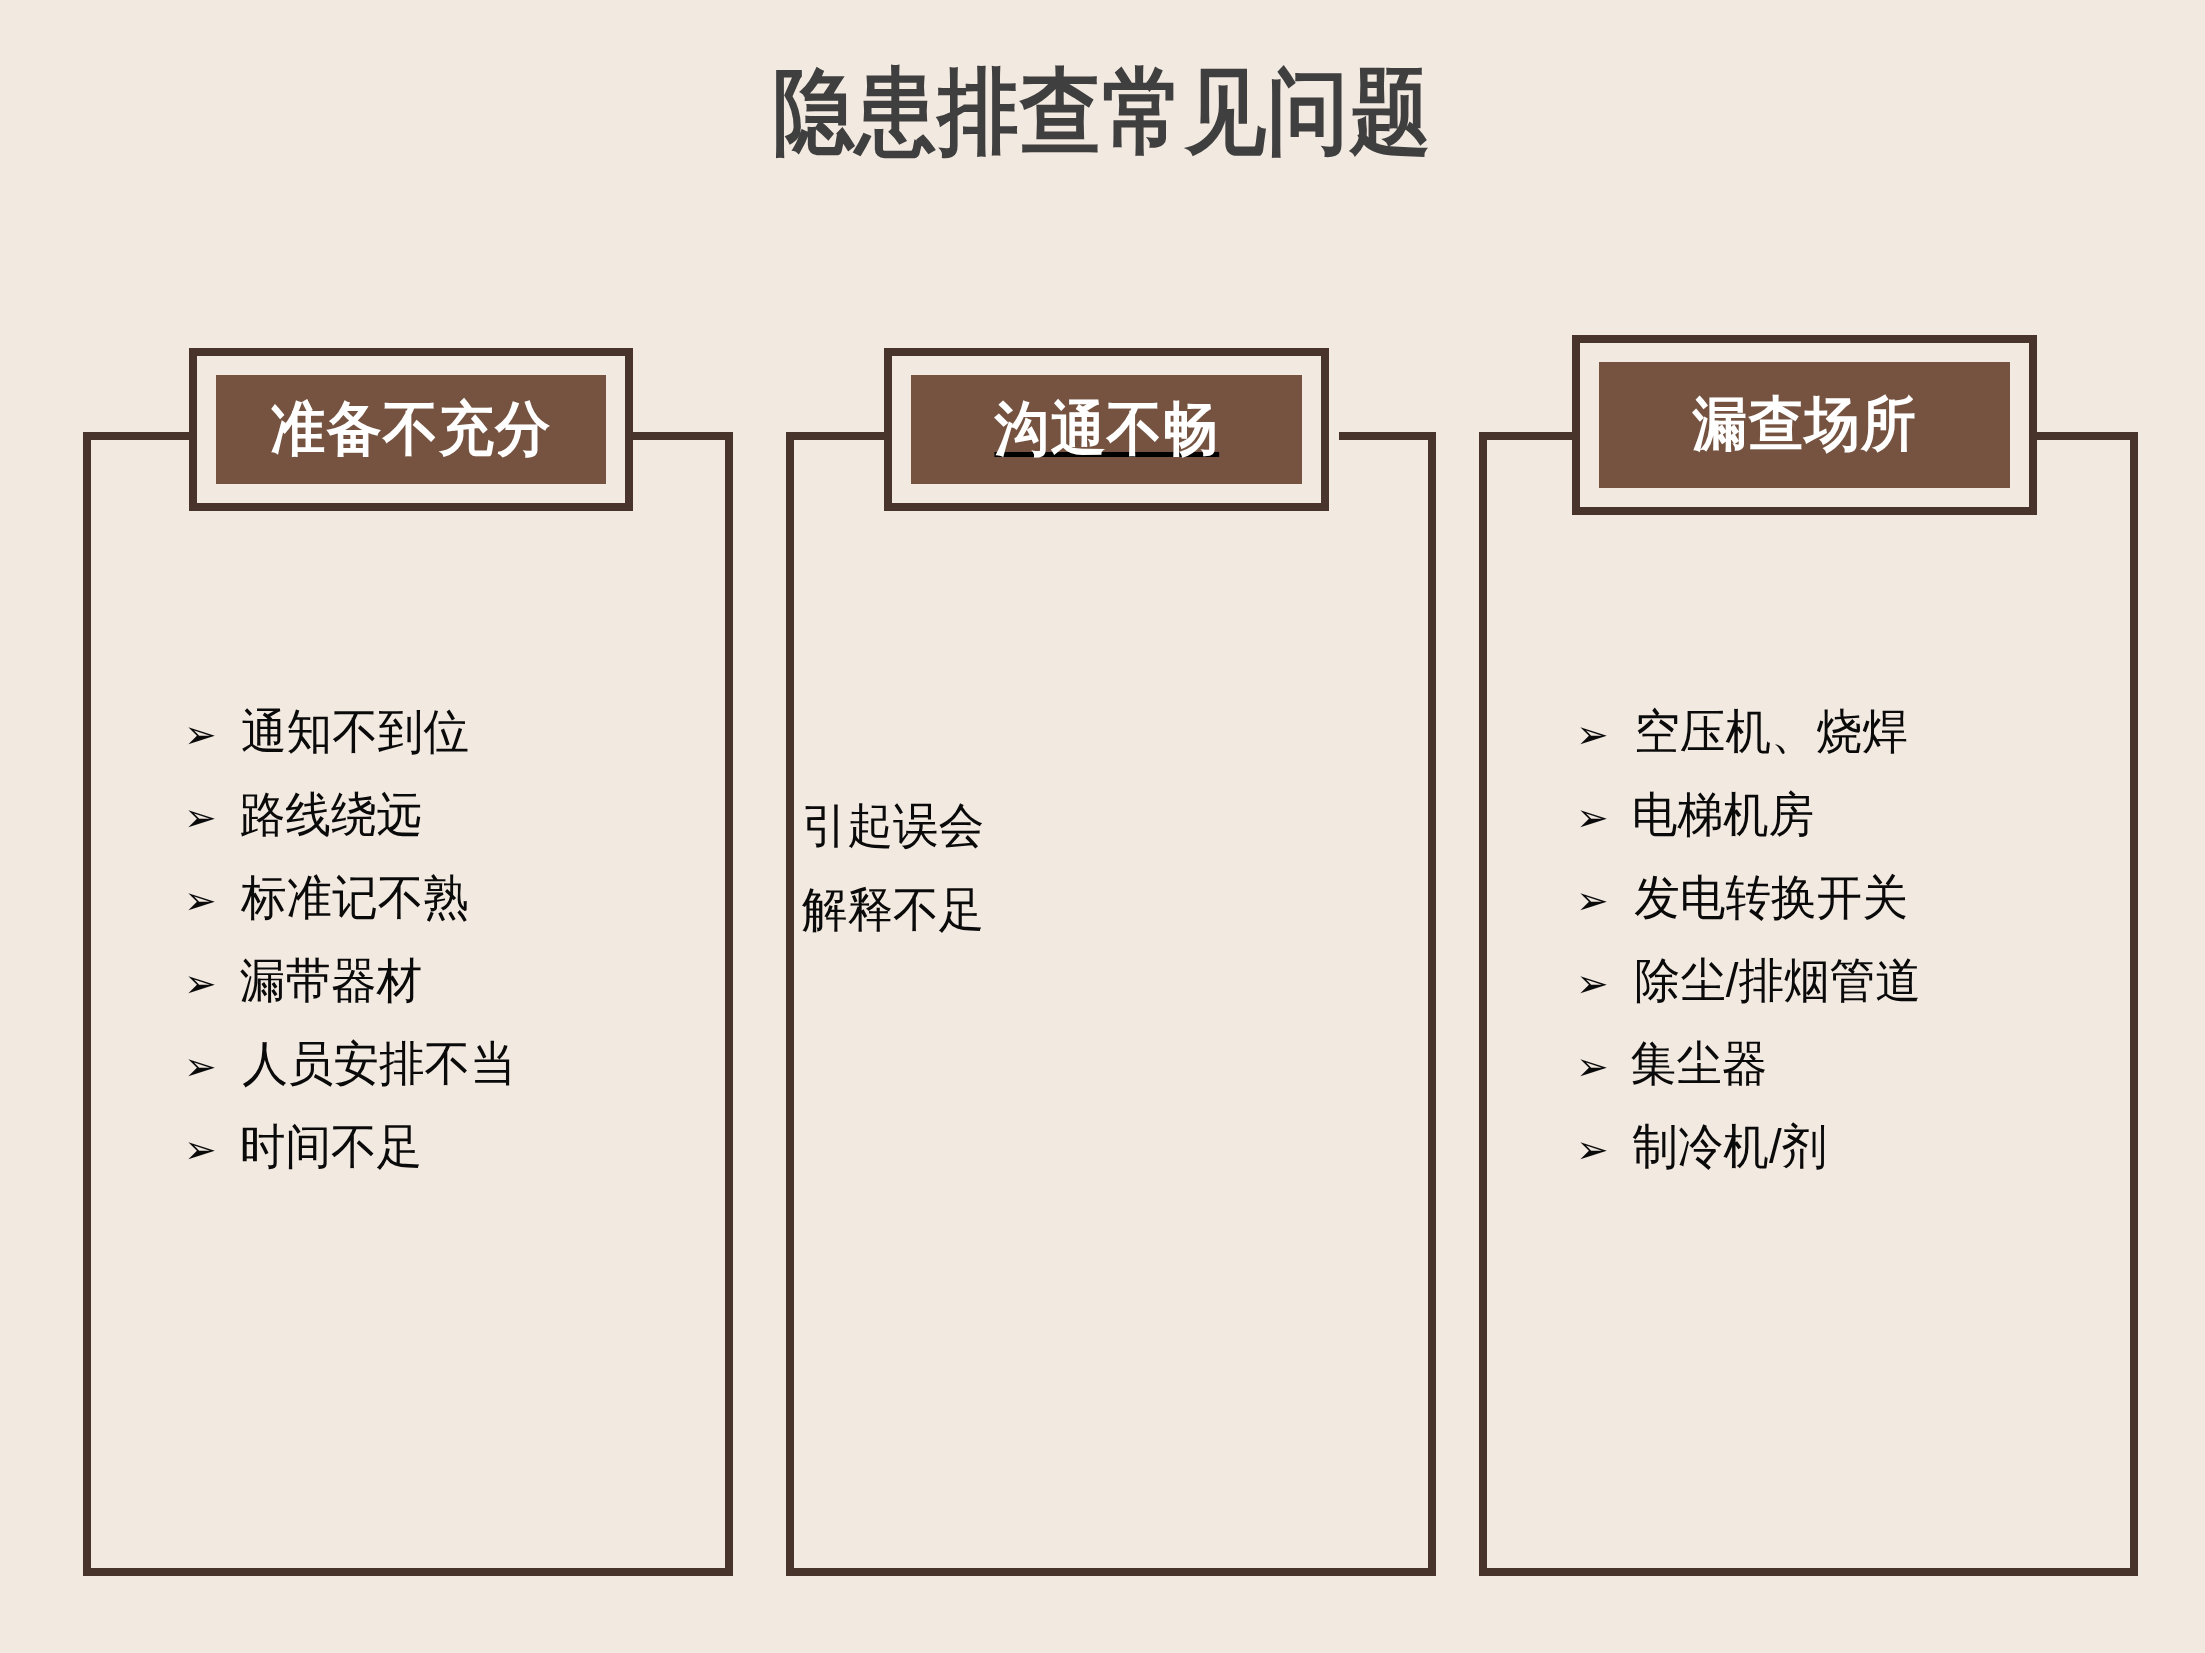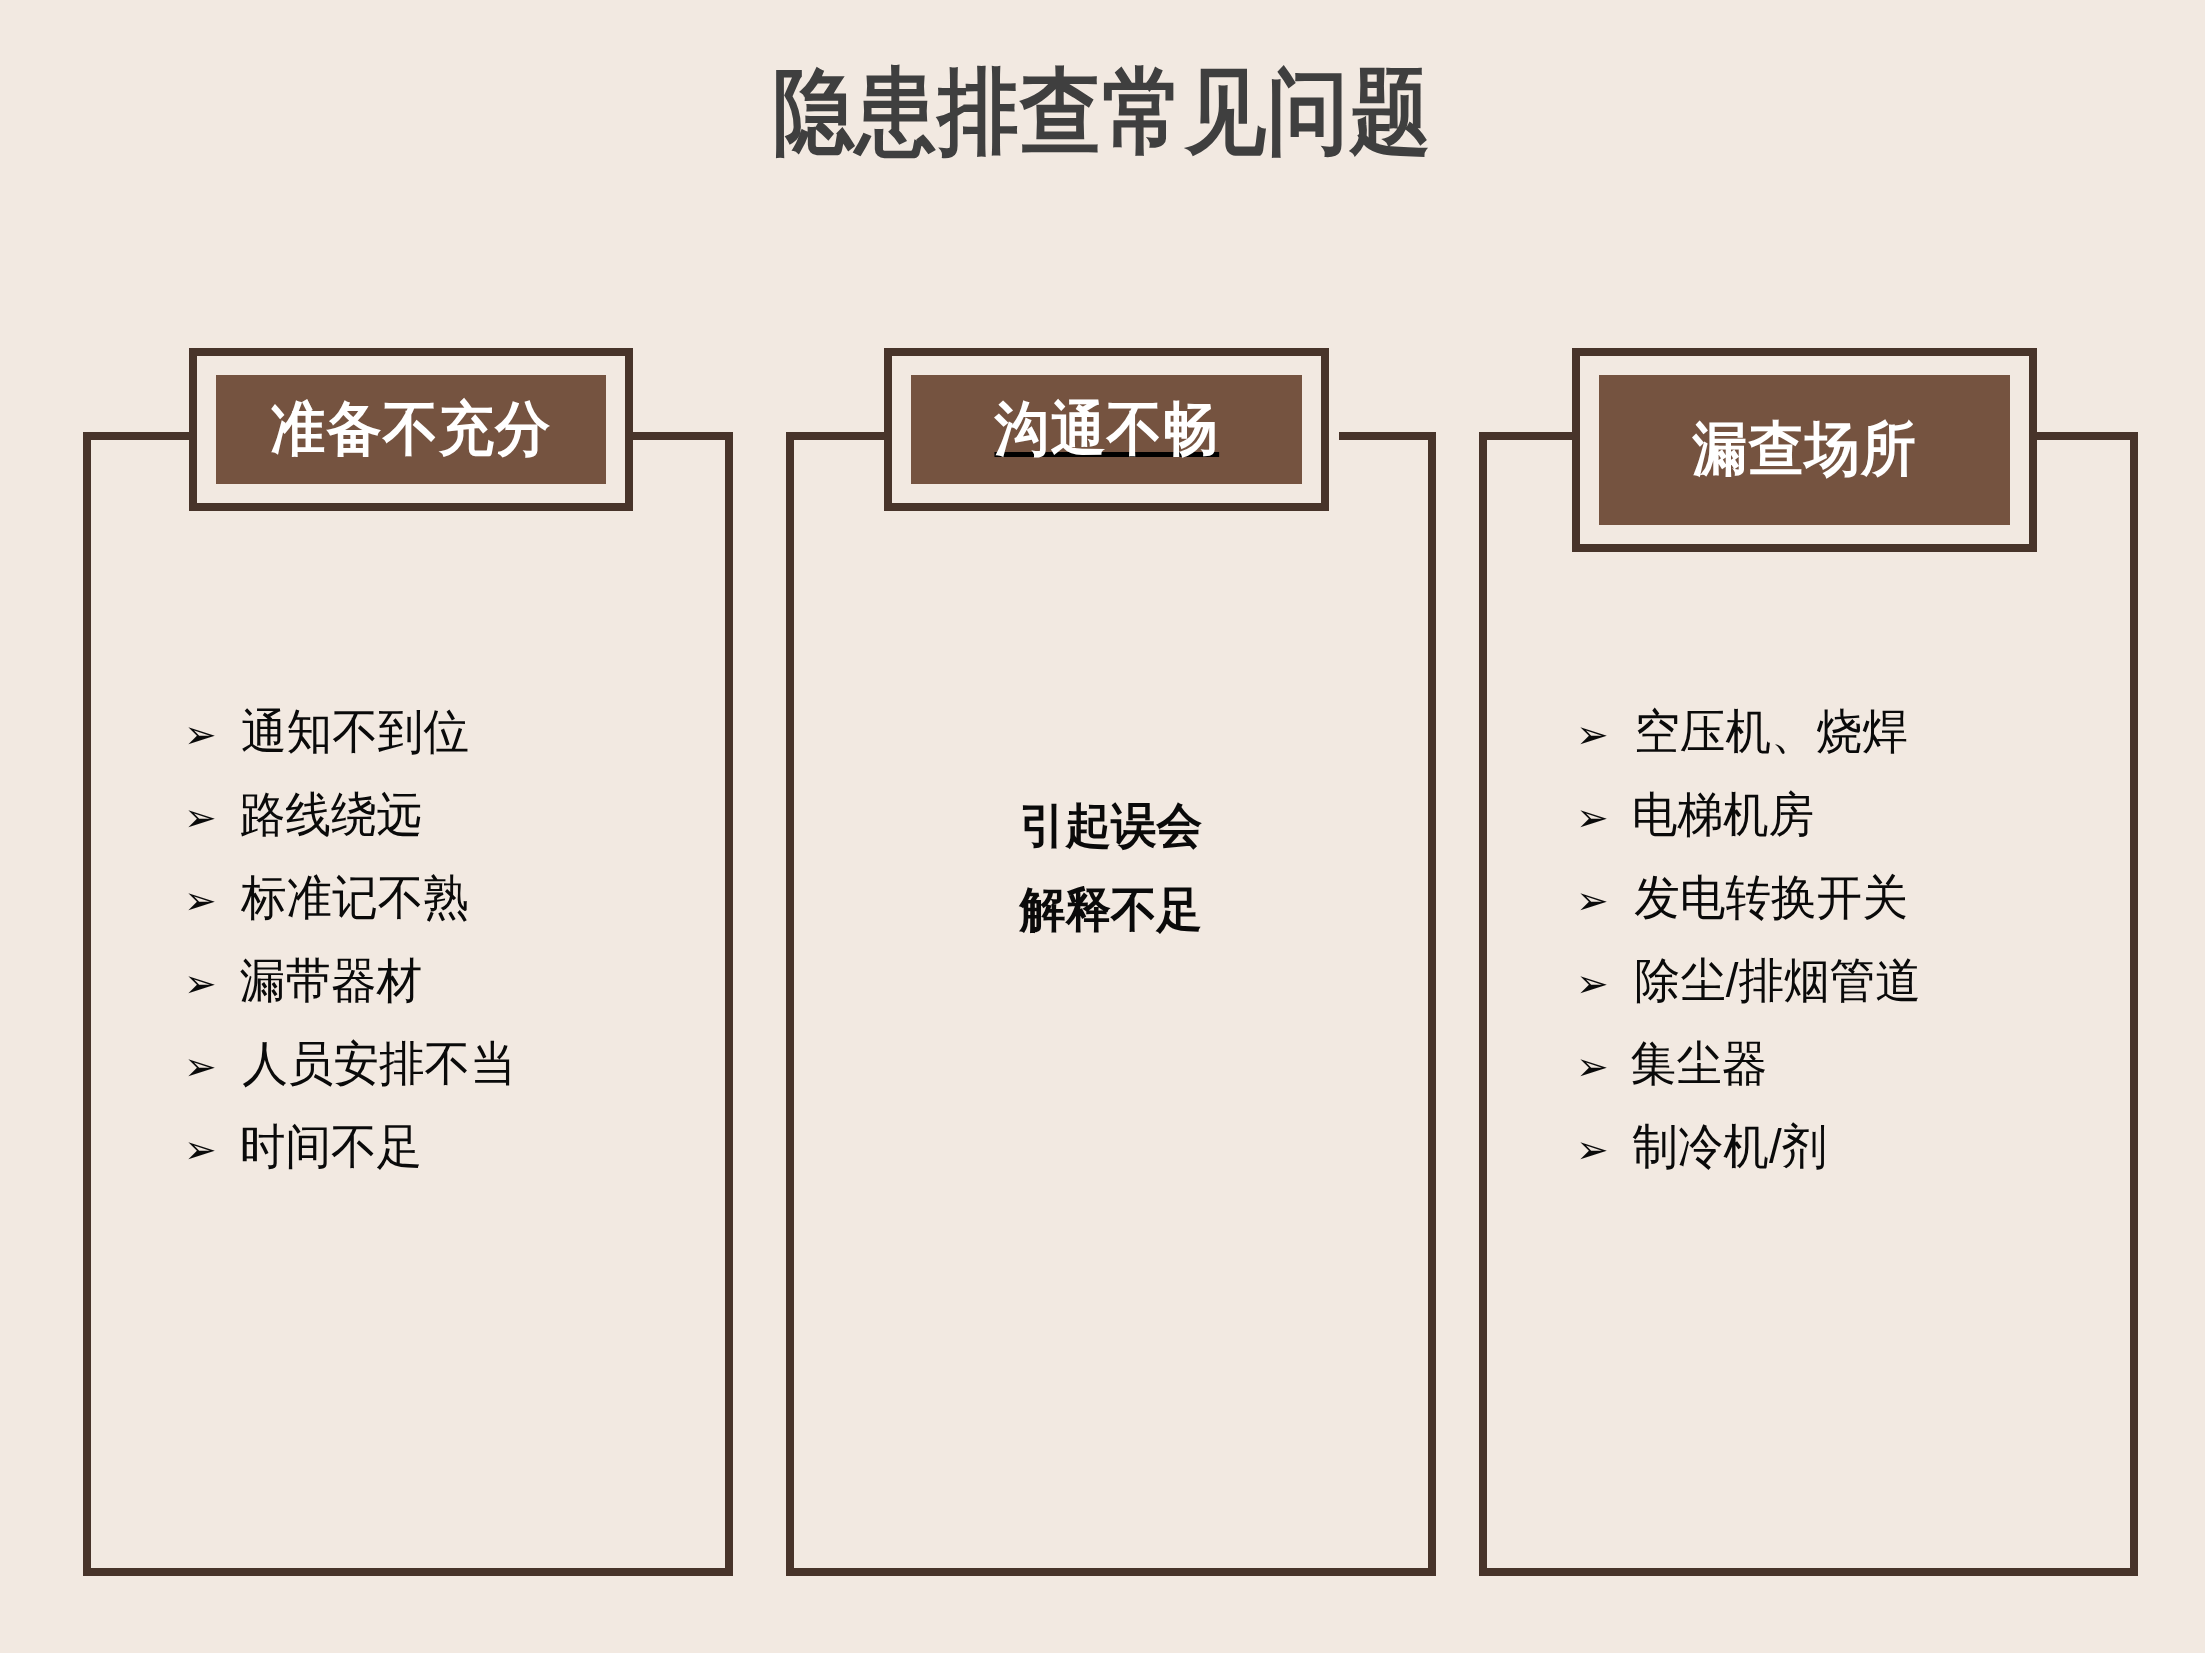--- a/index.html
+++ b/index.html
@@ -100,22 +100,20 @@
     color: #0A0A0A;
     flex: 0 0 auto;
     font-family: "DejaVu Sans", sans-serif;
   }
   .items.bulleted .label {
     transform: scaleX(0.95);
     transform-origin: left baseline;
   }
 
   .items.plain {
-    text-align: center;
-    font-weight: bold;
   }
   .items.plain .item {
     font-size: 48px;
     color: #0A0A0A;
     line-height: 1.0;
     margin-bottom: 36px;
     white-space: nowrap;
   }
   .items.plain .label {
     display: inline-block;
@@ -186,21 +184,21 @@
       <span class="label">解释不足</span>
     </div>
   </div>
 </div>
 
 <div class="column" style="left:0;top:0;">
 
   <div class="body-box" style="left:1479px; top:432px; width:659px; height:1144px;"></div>
   <div class="top-mask" style="left:1580px; top:425px; width:457px; height:16.5px;"></div>
 
-  <div class="header-chip" style="left:1572px; top:348px; width:465px; height:204px;">
+  <div class="header-chip" style="left:1572px; top:335px; width:465px; height:180px;">
     <div class="header-fill">
       <span class="header-text">漏查场所</span>
     </div>
   </div>
 
   <div class="items bulleted" style="left:1576px; top:708px; width:551px;">
     <div class="item">
       <span class="bullet">➢</span>
       <span class="label">空压机、烧焊</span>
     </div>

